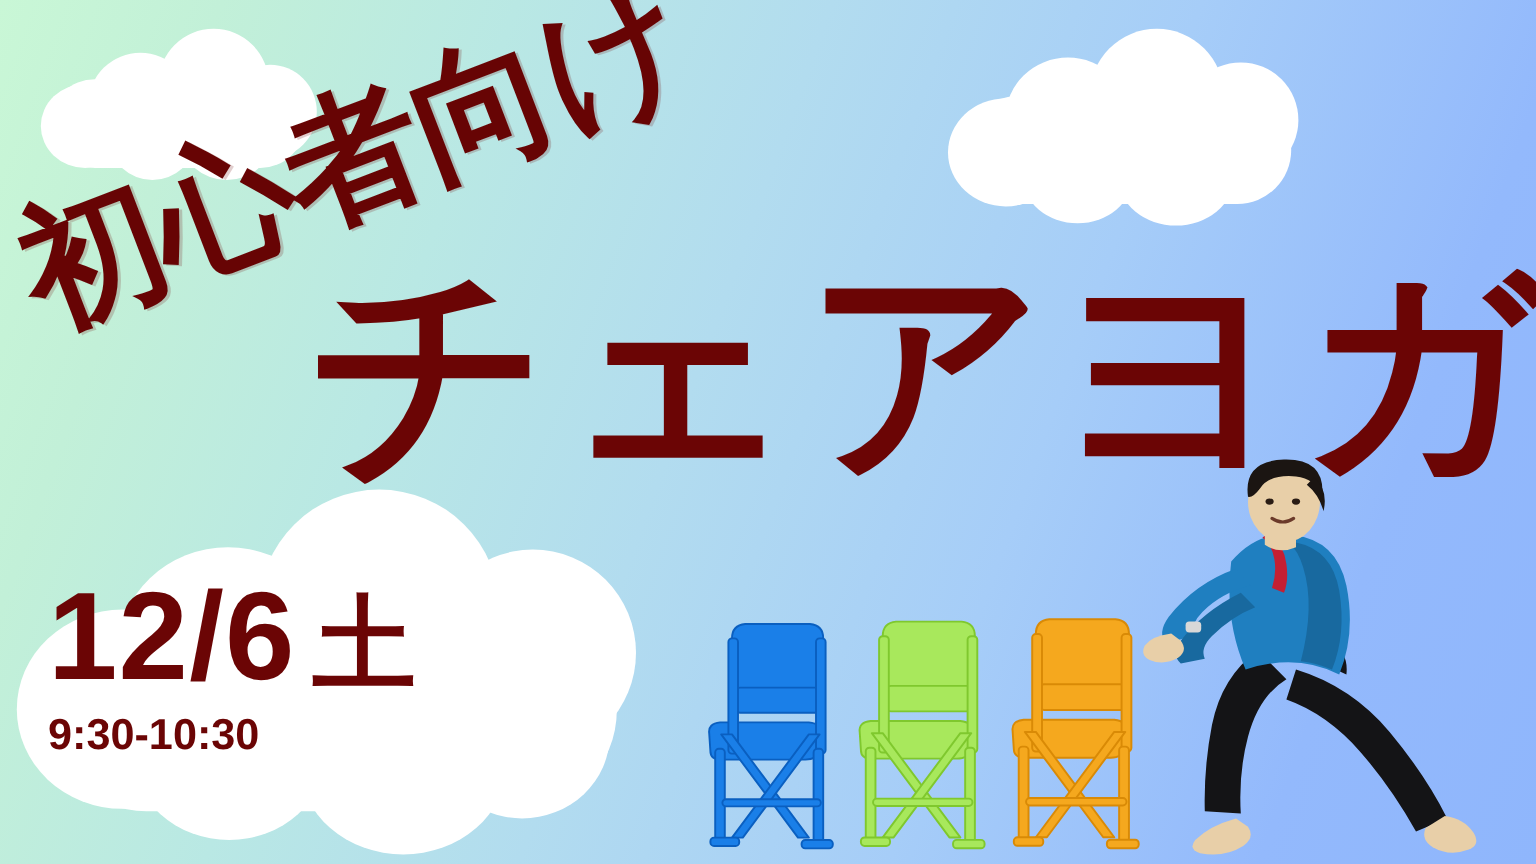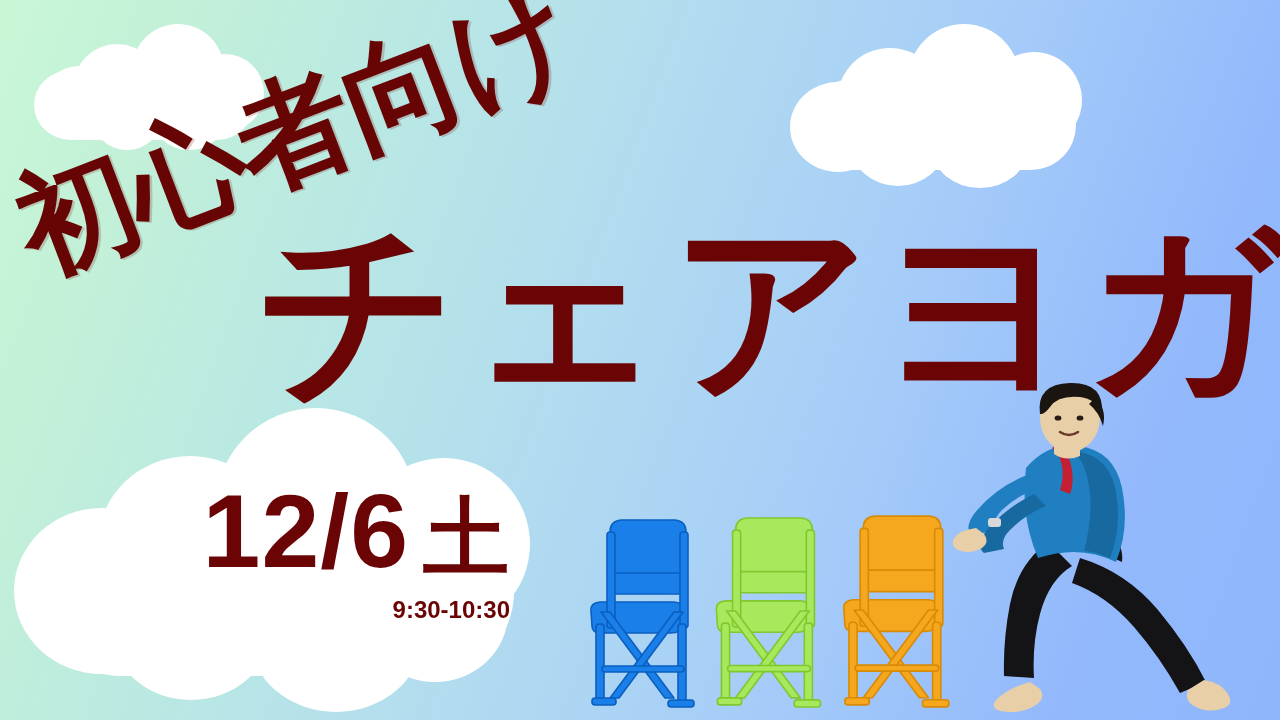--- a/index.html
+++ b/index.html
@@ -99,37 +99,37 @@
     white-space: nowrap;
     line-height: 1;
   }
 
   
   #date-block {
     position: absolute;
     left: 40px;
     top: 478px;
     width: 470px;
-    text-align: right;
+    text-align: left;
     color: #6b0505;
   }
   #date-main {
     font-size: 104px;
     font-weight: 700;
     line-height: 1.02;
     letter-spacing: 1px;
     white-space: nowrap;
   }
   #date-weekday {
     margin-left: 14px;
     font-size: 86px;
   }
   #date-time {
-    margin-top: 12px;
-    font-size: 24px;
+    margin-top: 7px;
+    font-size: 36px;
     font-weight: 700;
     letter-spacing: 0px;
   }
 
   
   .chair { position: absolute; }
   #chair-blue   { left: 588px; top: 516px; width: 120px; height: 196px; }
   #chair-green  { left: 713px; top: 514px; width: 122px; height: 198px; }
   #chair-orange { left: 840px; top: 512px; width: 124px; height: 200px; }
 

